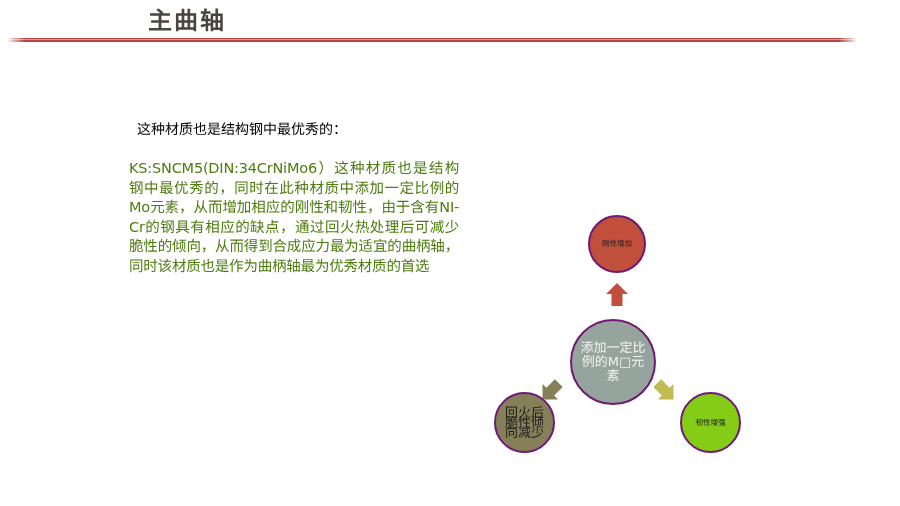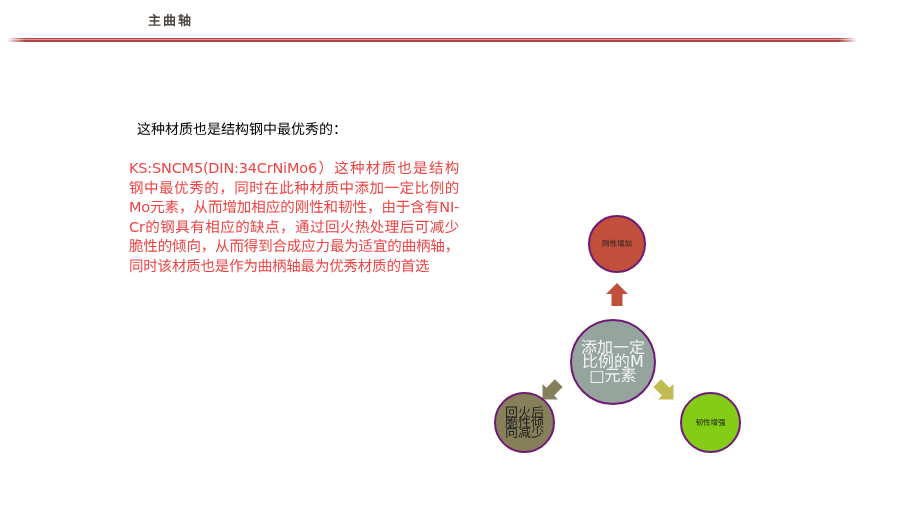--- a/index.html
+++ b/index.html
@@ -20,21 +20,21 @@
     position: absolute;
     inset: 0;
     background: #ffffff;
   }
 
   
   .slide-title {
     position: absolute;
     left: 148px;
     top: 8px;
-    font-size: 13px;
+    font-size: 24px;
     font-weight: 700;
     color: #4b4540;
     letter-spacing: 2px;
     line-height: 26px;
     white-space: nowrap;
     text-shadow: 0.5px 0.5px 0 rgba(255,255,255,0.85);
   }
 
   .title-rule {
     position: absolute;
@@ -68,21 +68,21 @@
   }
   .lead-line {
     font-size: 14px;
     color: #000000;
     line-height: 20px;
     margin: 0 0 20px 8px;
     white-space: nowrap;
   }
   .para {
     font-size: 14.5px;
-    color: #ef4444;
+    color: #4d7c0f;
     line-height: 19.5px;
     margin: 0;
     text-align: justify;
     letter-spacing: -0.2px;
   }
 
   
   .diagram {
     position: absolute;
     left: 470px;
@@ -110,21 +110,21 @@
   }
 
   
   .node-center {
     left: 100px;
     top: 124px;
     width: 86px;
     height: 86px;
   }
   .node-center .node-label {
-    font-size: 16px;
+    font-size: 13px;
     line-height: 14px;
     color: #f2f2f2;
     font-weight: 400;
   }
 
   
   .node-top {
     left: 118px;
     top: 20px;
     width: 58px;

